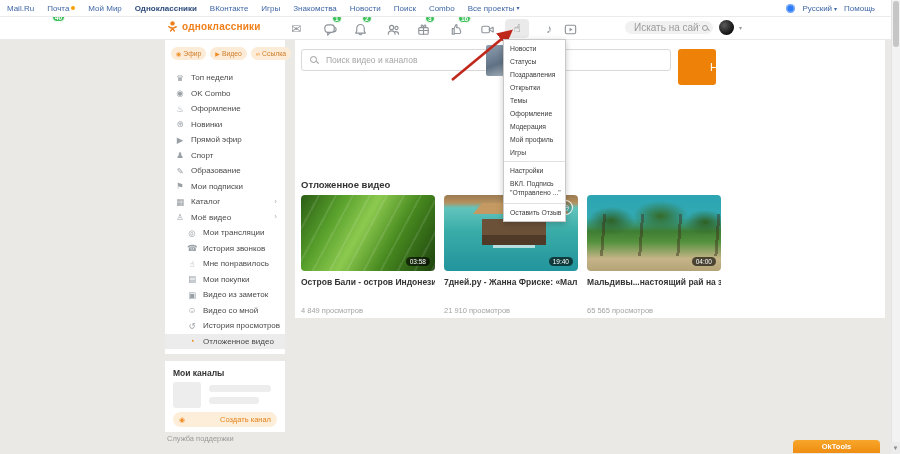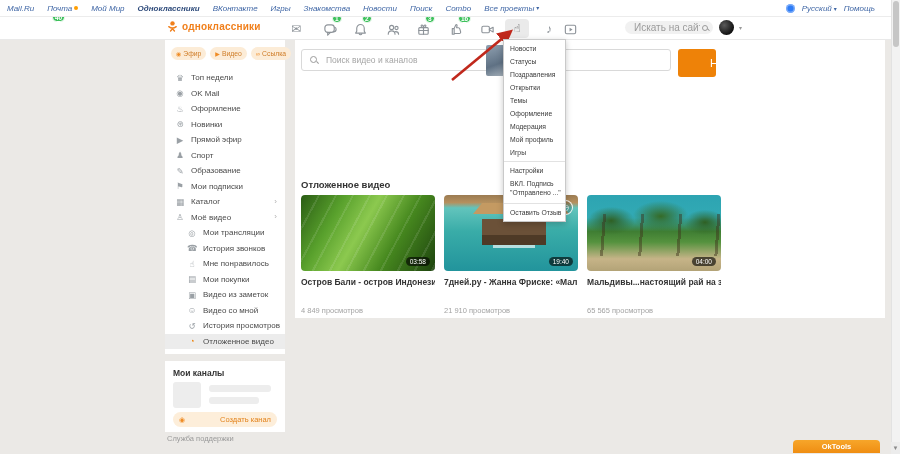--- a/index.html
+++ b/index.html
@@ -2,21 +2,21 @@
 <html><head>
 <meta charset="utf-8">
 <style>
   html,body{margin:0;padding:0;background:#d8d8d8;}
   .stage{position:relative;width:900px;height:454px;background:#fff;overflow:hidden;
          font-family:"Liberation Sans","DejaVu Sans",sans-serif;-webkit-font-smoothing:antialiased;}
   
   .topbar{position:absolute;left:0;top:0;width:891px;height:17px;background:#fff;
           border-bottom:1px solid #ececec;display:flex;align-items:center;gap:13px;
           padding-left:7px;box-sizing:border-box;font-size:8px;color:#3f66a5;z-index:3;}
-  .topbar .tlink{cursor:pointer;white-space:nowrap;display:flex;align-items:center;gap:2px;font-style:italic;}
+  .topbar .tlink{cursor:pointer;white-space:nowrap;display:flex;align-items:center;gap:2px;}
   .topbar .tlink.bold{font-weight:bold;color:#2d4a7a;}
   .mail-dot{width:4px;height:4px;border-radius:50%;background:#ff9e00;display:inline-block;}
   .caret{font-size:6px;color:#3f66a5;line-height:1;}
   .topbar-right{position:absolute;right:16px;top:0;height:17px;display:flex;align-items:center;gap:7px;font-size:8px;color:#3f66a5;}
   .globe{width:9px;height:9px;border-radius:50%;background:#2e7cf6;display:inline-block;
          box-shadow:inset 0 0 0 1.5px rgba(255,255,255,.35);}
   
   .header{position:absolute;left:0;top:17px;width:891px;height:22px;background:#fff;
           border-bottom:1px solid #e9e9e9;z-index:2;}
   .logo{position:absolute;left:166px;top:3px;display:flex;align-items:center;gap:3px;cursor:pointer;}
@@ -71,21 +71,21 @@
   
   .main-card{position:absolute;left:295px;top:40px;width:590px;height:278px;background:#fff;}
   .vsearch-wrap{position:absolute;left:6px;top:9px;width:370px;height:22px;border:1px solid #d9d9d9;
         border-radius:3px;background:#fff;display:flex;align-items:center;padding:0 8px;box-sizing:border-box;gap:6px;}
   .vsearch-wrap input{flex:1;border:none;outline:none;font-size:8.5px;color:#555;background:transparent;
         font-family:"Liberation Sans","DejaVu Sans",sans-serif;min-width:0;}
   .vsearch-wrap input::placeholder{color:#a6a6a6;}
   .mag2{position:relative;width:8px;height:8px;flex:0 0 auto;}
   .mag2::before{content:"";position:absolute;left:0;top:0;width:5px;height:5px;border:1px solid #9b9b9b;border-radius:50%;}
   .mag2::after{content:"";position:absolute;left:5.8px;top:5.8px;width:3px;height:1.2px;background:#9b9b9b;transform:rotate(45deg);}
-  .find-btn{position:absolute;left:383px;top:9px;width:36px;height:28px;background:#ee8208;border:none;
+  .find-btn{position:absolute;left:383px;top:9px;width:36px;height:36px;background:#ee8208;border:none;
         border-radius:3px;color:#fff;font-size:11px;cursor:pointer;font-family:inherit;padding-left:32px;}
   .section-title{position:absolute;left:6px;top:139px;font-size:9.5px;font-weight:bold;color:#333;}
   .cards-row{position:absolute;left:6px;top:155px;display:flex;gap:9px;}
   .vcard{width:134px;cursor:pointer;}
   .thumb{position:relative;width:134px;height:76px;border-radius:4px;overflow:hidden;}
   .t1{background:
       repeating-linear-gradient(118deg,rgba(255,255,255,.10) 0 2px,rgba(255,255,255,0) 2px 15px),
       linear-gradient(120deg,#2a5c14 0%,#58a02c 25%,#8cc94f 45%,#47891f 68%,#1d430e 100%);}
   .t2{background:linear-gradient(180deg,#9b7b52 0%,#b5905e 10%,#62c4bc 17%,#39aca8 48%,#22949c 100%);}
   .t2::before{content:"";position:absolute;left:22%;top:10%;width:58%;height:0;
@@ -263,21 +263,21 @@
           <span>Ссылка</span>
         </div>
     </div>
     <div class="side-list">
       <div class="srow">
           <span class="sic">♛</span>
           <span>Топ недели</span>
         </div>
       <div class="srow">
           <span class="sic">◉</span>
-          <span>OK Mail</span>
+          <span>OK Combo</span>
         </div>
       <div class="srow">
           <span class="sic">♨</span>
           <span>Оформление</span>
         </div>
       <div class="srow">
           <span class="sic">⊛</span>
           <span>Новинки</span>
         </div>
       <div class="srow">

